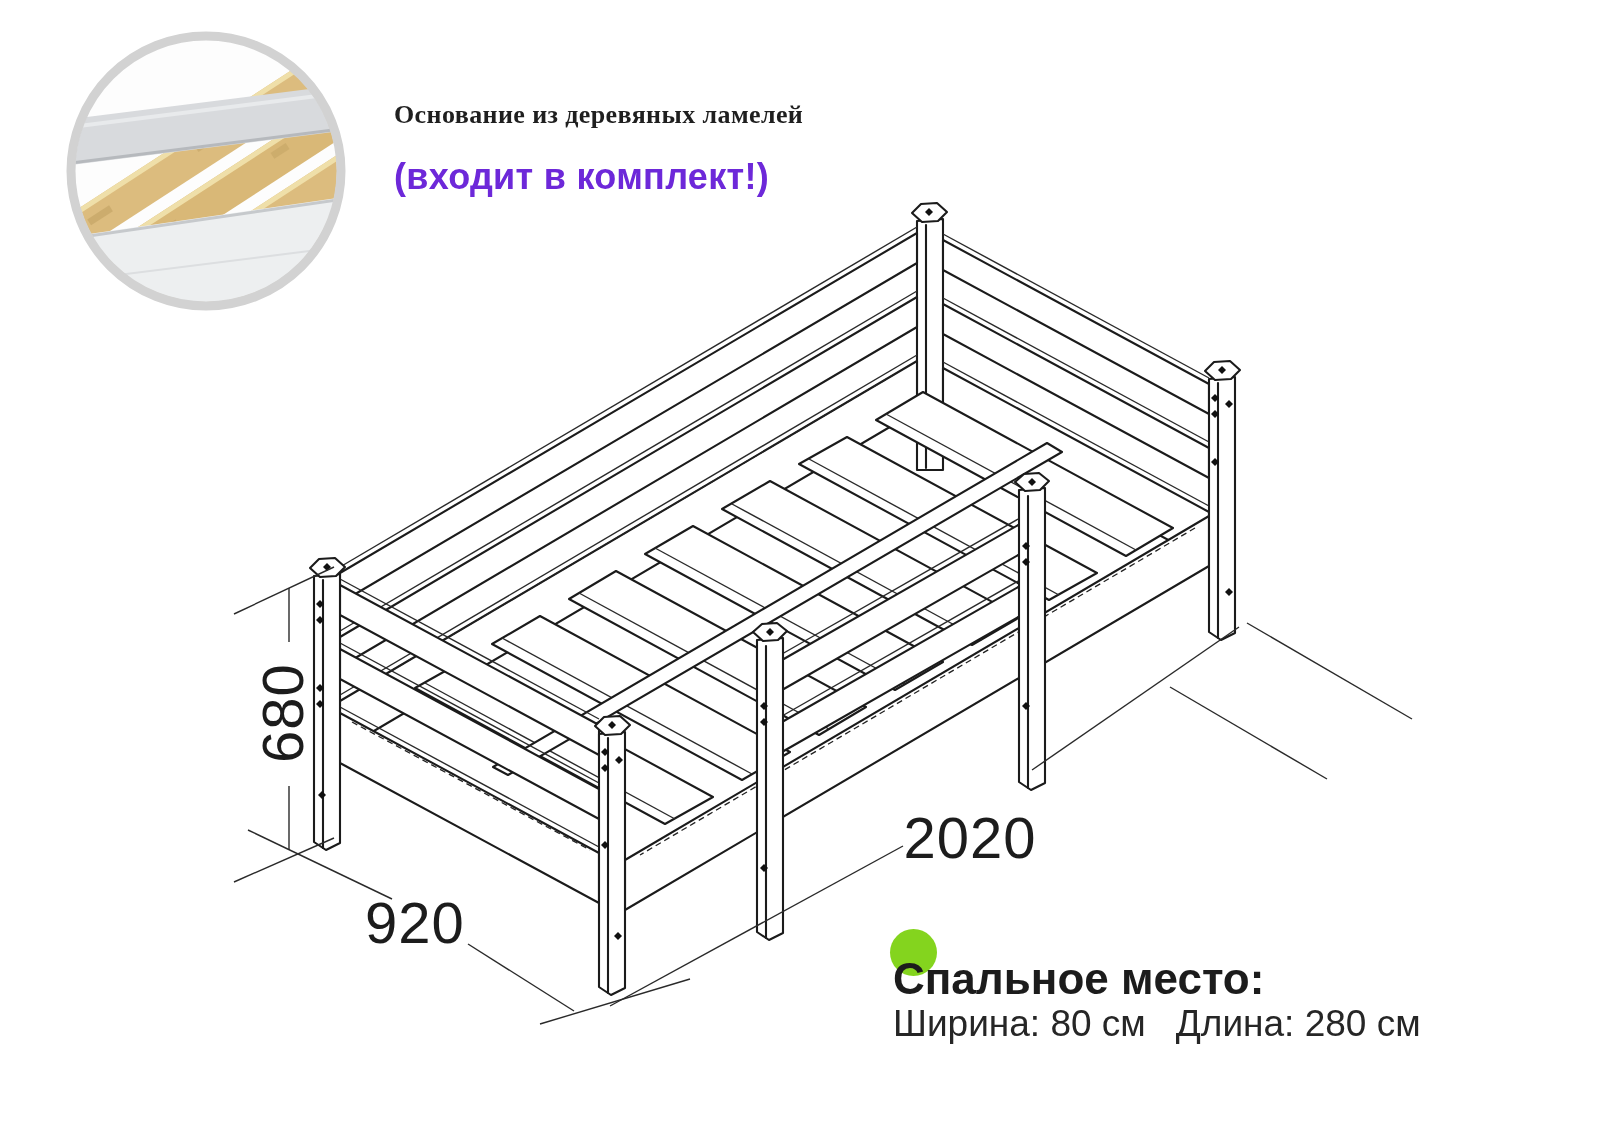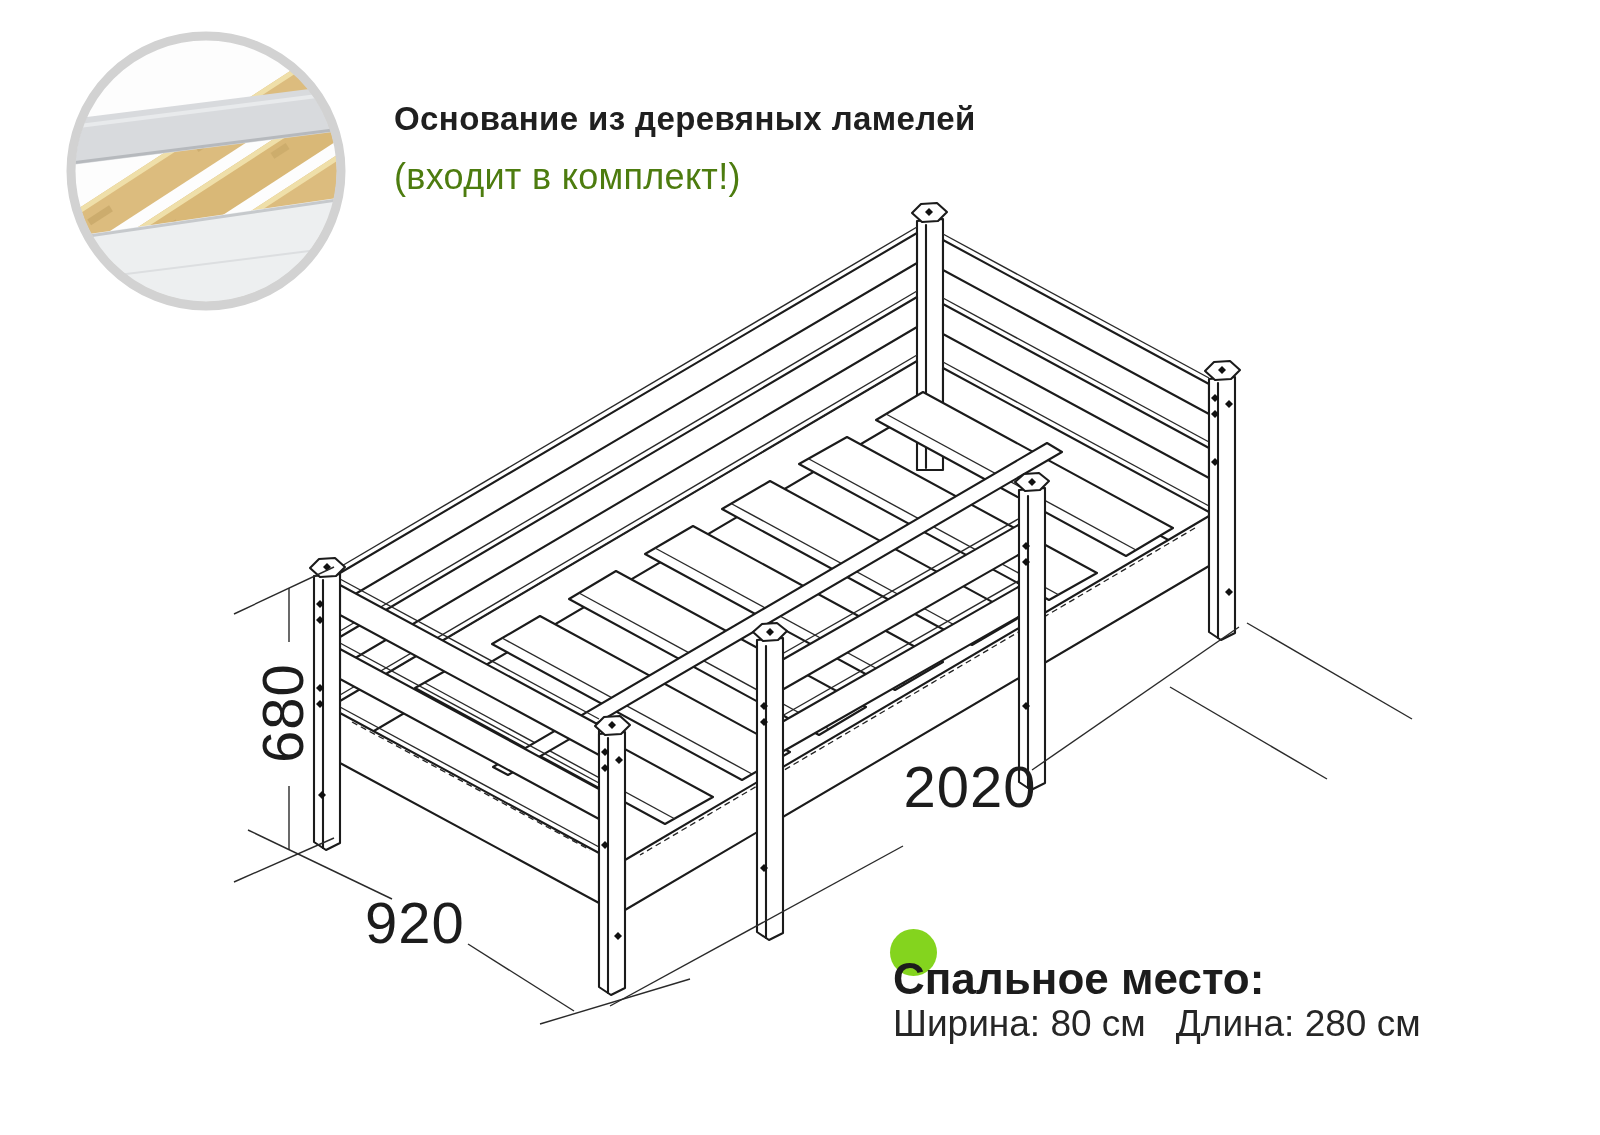--- a/index.html
+++ b/index.html
@@ -1,24 +1,24 @@
 <!DOCTYPE html>
 <html><head>
 <meta charset="utf-8">
 <style>
   html,body{margin:0;padding:0;background:#ffffff;}
   #canvas{position:relative;width:1600px;height:1135px;background:#ffffff;overflow:hidden;
           font-family:"Liberation Sans", sans-serif;}
   .abs{position:absolute;}
-  #main-title{left:394px;top:100px;font-size:33px;font-weight:600;color:#1f1f1f;letter-spacing:.4px;white-space:nowrap;}
-  #sub-title{left:394px;top:156px;font-size:36px;font-weight:400;color:#4d7c0f;letter-spacing:.3px;white-space:nowrap;}
+  #main-title{left:394px;top:100px;font-size:26px;font-weight:600;color:#1f1f1f;letter-spacing:.4px;white-space:nowrap;font-family:Liberation Serif, serif;}
+  #sub-title{left:394px;top:156px;font-size:36px;font-weight:700;color:#6d28d9;letter-spacing:.3px;white-space:nowrap;}
   .dim-label{font-size:58px;font-weight:400;color:#1c1c1c;text-align:center;letter-spacing:1px;white-space:nowrap;}
   #dim-height{left:173px;top:681px;width:220px;height:64px;line-height:64px;transform:rotate(-90deg);}
   #dim-width{left:305px;top:891px;width:220px;height:64px;line-height:64px;}
-  #dim-length{left:840px;top:755px;width:260px;height:64px;line-height:64px;}
+  #dim-length{left:840px;top:806px;width:260px;height:64px;line-height:64px;}
   #accent-dot{left:890px;top:929px;width:47px;height:47px;border-radius:50%;background:#84d41e;z-index:1;}
   #sleep-heading{left:893px;top:938px;font-size:44px;font-weight:700;color:#1c1c1c;z-index:2;white-space:nowrap;margin-top:16px;}
   #sleep-specs{left:893px;top:1003px;font-size:37px;font-weight:400;color:#262626;display:flex;gap:30px;z-index:2;white-space:nowrap;}
   svg{position:absolute;left:0;top:0;}
   .ln{stroke:#1b1b1b;stroke-width:2.1;fill:#ffffff;stroke-linejoin:round;}
   .ln-open{stroke:#1b1b1b;stroke-width:2.1;fill:none;stroke-linecap:round;}
   .thin{stroke:#2a2a2a;stroke-width:1.4;fill:none;}
   .dash{stroke:#222;stroke-width:1.3;fill:none;stroke-dasharray:6 4;}
   .mark{fill:#111;stroke:none;}
 </style>

